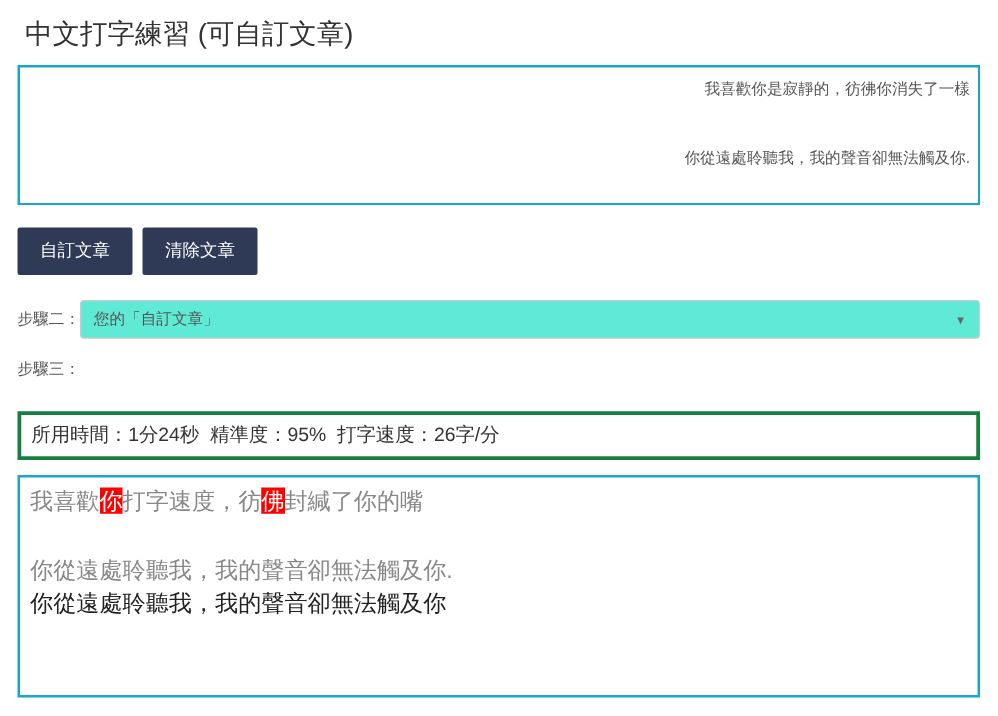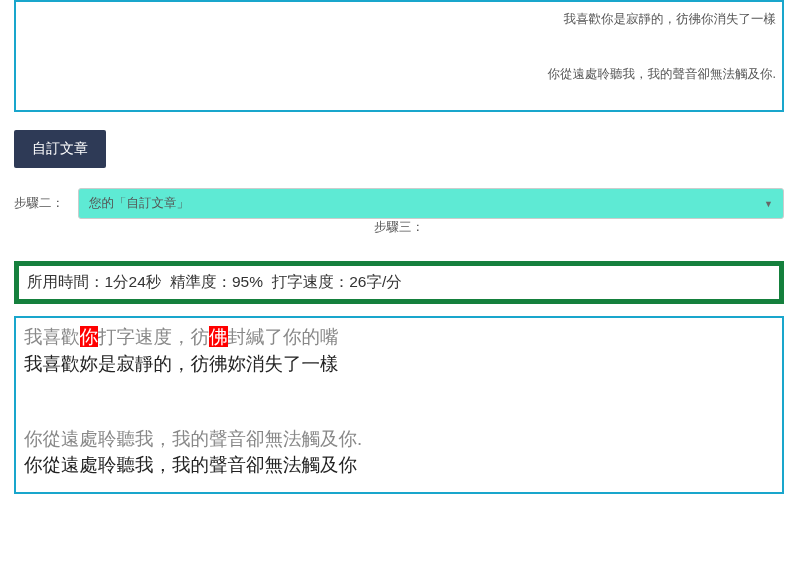--- a/index.html
+++ b/index.html
@@ -52,22 +52,21 @@
     border: none;
     padding: 10px 18px;
     font-size: 14px;
     border-radius: 2px;
     cursor: pointer;
     font-family: inherit;
   }
   .step-row {
     display: flex;
     align-items: center;
-    gap: 14px;
-    justify-content: center;
+    margin-bottom: 16px;
   }
   .step-label {
     font-size: 12.5px;
     color: #555;
     white-space: nowrap;
   }
   .select {
     flex: 1;
     border: 1px solid #ccc;
     border-radius: 3px;
@@ -80,21 +79,21 @@
     cursor: pointer;
     display: flex;
     justify-content: space-between;
     align-items: center;
   }
   .select .caret {
     font-size: 9px;
     color: #666;
   }
   .result-box {
-    border: 5px solid #15803d;
+    border: 3px solid #15803d;
     padding: 6px 8px;
     font-size: 15.5px;
     color: #333;
     margin-top: 25px;
     margin-bottom: 12px;
   }
   .practice-area {
     border: 2px solid #19a6cc;
     height: 178px;
     overflow-y: scroll;
@@ -109,31 +108,33 @@
     color: #fff;
     padding: 0 0px;
   }
   .input-line { color: #222; margin-bottom: 20px; }
   .spacer-block { height: 28px; }
 </style>
 </head>
 <body>
 
 <div class="container">
+  <h1 class="page-title">中文打字練習 (可自訂文章)</h1>
 
   <div class="textarea-wrap">
     <textarea style="">我喜歡你是寂靜的，彷彿你消失了一樣
 
 你從遠處聆聽我，我的聲音卻無法觸及你.
 
 好像你的雙眼已經飛離去，如同一個吻，封緘了你的嘴.</textarea>
   </div>
 
   <div class="btn-row">
     <button class="btn">自訂文章</button>
+    <button class="btn">清除文章</button>
   </div>
 
   <div class="step-row">
     <span class="step-label">步驟二：</span>
     <div class="select">
       <span>您的「自訂文章」</span>
       <span class="caret">▼</span>
     </div>
   </div>
 
@@ -144,20 +145,19 @@
   <div class="result-box">
     <span>所用時間：</span><span>1分24秒</span>&nbsp;
     <span>精準度：</span><span>95%</span>&nbsp;
     <span>打字速度：</span><span>26字/分</span>
   </div>
 
   <div class="practice-area">
     <div class="target-line">
       <span>我喜歡</span><span class="err">你</span><span>打字速度，彷</span><span class="err">佛</span><span>封緘了你的嘴</span>
     </div>
-    <div class="input-line">我喜歡妳是寂靜的，彷彿妳消失了一樣</div>
 
     <div class="spacer-block"></div>
 
     <div class="target-line">你從遠處聆聽我，我的聲音卻無法觸及你.</div>
     <div class="input-line">你從遠處聆聽我，我的聲音卻無法觸及你</div>
   </div>
 </div>
 
 </body></html>

